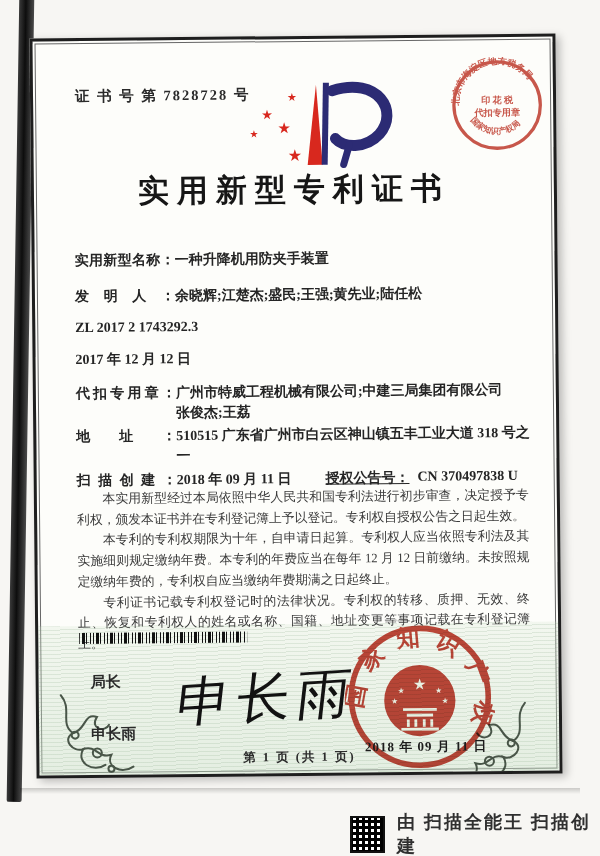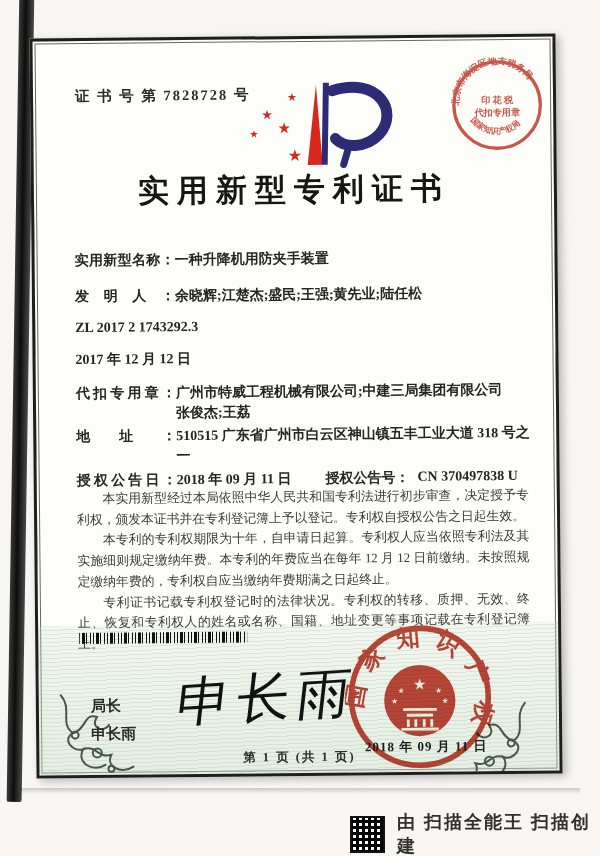--- a/index.html
+++ b/index.html
@@ -56,39 +56,39 @@
   
   .fields { position:absolute; left:40px; top:210px; width:460px; font-size:14px; font-weight:bold; color:#252525; }
   .frow { display:flex; line-height:20px; }
   .flabel { flex:0 0 100px; text-align:justify; text-align-last:justify; white-space:nowrap; }
   .fvalue { white-space:pre-line; flex:1; }
   .mb1{margin-bottom:16px}.mb2{margin-bottom:11px}.mb3{margin-bottom:12px}
   .mb4{margin-bottom:14px}.mb5{margin-bottom:3px}.mb6{margin-bottom:5px}
   .grant { display:flex; }
   .grant .cell { display:flex; }
   .grant .cell + .cell { margin-left:34px; }
-  .grant .flabel2 { margin-right:8px; white-space:nowrap; }
+  .grant .flabel2 { margin-right:8px; white-space:nowrap;text-decoration:underline; }
   
   .bodytext {
     position:absolute; left:40px; top:448px; width:452px;
     font-size:12.8px; line-height:1.62; text-align:justify; color:#3a3a3a;
   }
   .bodytext p { text-indent:2em; }
   
   .barcode {
     position:absolute; left:41px; top:592px; width:168px; height:11px;
     background:
       repeating-linear-gradient(90deg,
         #111 0 1px, transparent 1px 3px,
         #111 3px 6px, transparent 6px 7px,
         #111 7px 8px, transparent 8px 11px,
         #111 11px 12px, transparent 12px 14px);
   }
   
-  .sig-title { position:absolute; left:52px; top:656px; font-size:15px; font-weight:bold; color:#2a2a2a; z-index:4;}
+  .sig-title { position:absolute; left:52px; top:632px; font-size:15px; font-weight:bold; color:#2a2a2a; z-index:4;}
   .sig-name  { position:absolute; left:52px; top:684px; font-size:15px; font-weight:bold; color:#2a2a2a; z-index:4;}
   .autograph {
     position:absolute; left:138px; top:622px; width:210px; z-index:3;
     font-size:54px; color:#121212;
     transform:rotate(-3deg) skewX(-10deg);
     letter-spacing:6px; font-weight:normal;
   }
   
   .gov-seal {
     position:absolute; left:306px; top:584px; width:150px; height:150px;
@@ -184,21 +184,21 @@
       <span class="fvalue">广州市特威工程机械有限公司;中建三局集团有限公司
 张俊杰;王荔</span>
     </div>
     <div class="frow mb6">
       <span class="flabel">地址：</span>
       <span class="fvalue">510515 广东省广州市白云区神山镇五丰工业大道 318 号之
 一</span>
     </div>
     <div class="grant">
       <span class="cell">
-        <span class="flabel">授权公告日：</span>
+        <span class="flabel">扫描创建：</span>
         <span class="fvalue">2018 年 09 月 11 日</span>
       </span>
       <span class="cell">
         <span class="flabel2">授权公告号：</span>
         <span class="fvalue">CN 370497838 U</span>
       </span>
     </div>
   </div>
 
   <div class="bodytext">

